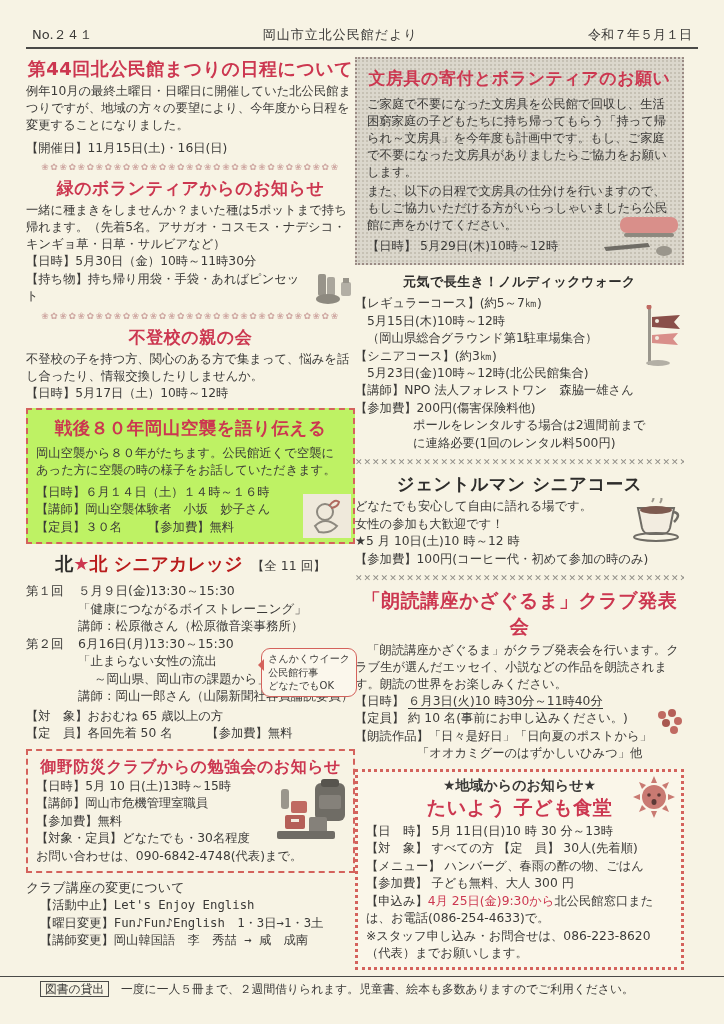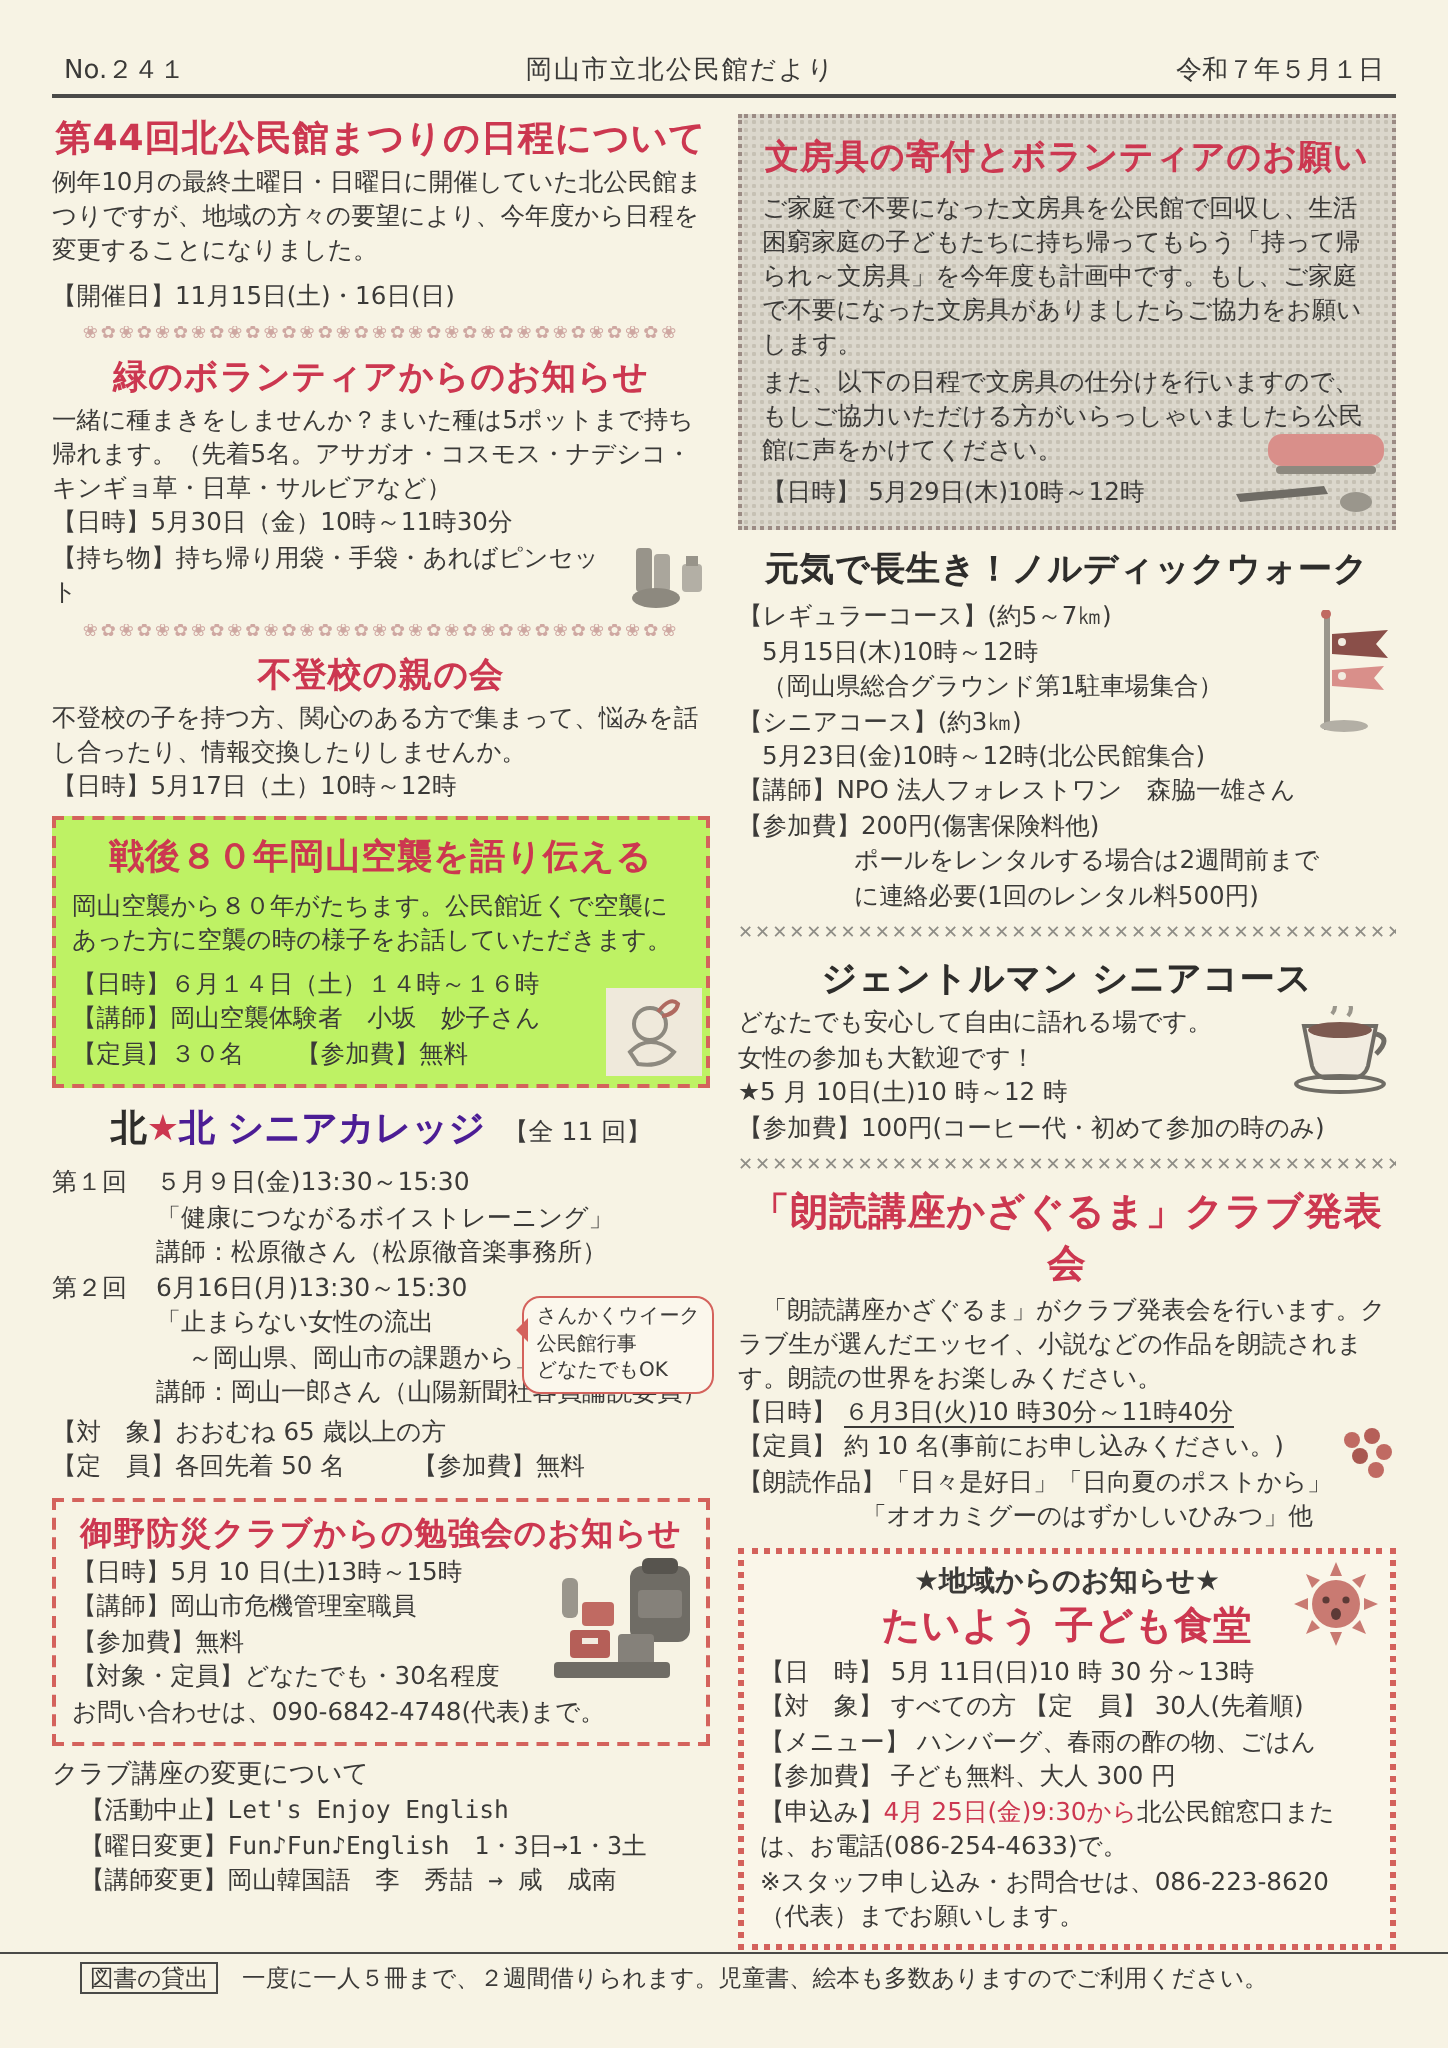--- a/index.html
+++ b/index.html
@@ -7,21 +7,21 @@
   body { font-family:"DejaVu Sans","Liberation Sans",sans-serif; }
   .page {
     width:724px; height:1024px; background:#f7f3e4; color:#3b3a38;
     padding:26px 26px 0 26px; position:relative; overflow:hidden;
   }
   
   .hdr { display:flex; justify-content:space-between; align-items:flex-end;
          font-size:13px; padding:0 6px 3px 6px; border-bottom:2px solid #4a4a48; }
   .hdr .c { letter-spacing:1px; }
   
-  .cols { display:flex; gap:14px; margin-top:8px; }
+  .cols { display:flex; gap:0; margin-top:8px; }
   .col { width:329px; }
   
   .t-red { color:#cc3750; font-weight:bold; font-size:17px; text-align:center; letter-spacing:0.5px; }
   .t-black { color:#2e2d2b; font-weight:bold; font-size:16.5px; text-align:center; letter-spacing:0.5px; }
   .body-txt { font-size:12.3px; line-height:1.38; margin-top:2px; }
   .line { font-size:12.3px; line-height:1.42; }
   .sec { margin-bottom:6px; }
   .divider { text-align:center; color:#cfa8a2; font-size:9px; letter-spacing:1.5px;
              line-height:1; margin:4px 0 5px 0; white-space:nowrap; overflow:hidden; }
   .divider-x { text-align:center; color:#8f8d86; font-size:9px; letter-spacing:1px;
@@ -112,21 +112,21 @@
           <svg width="44" height="40" viewBox="0 0 44 40">
             <circle cx="20" cy="16" r="8" fill="none" stroke="#8d897f" stroke-width="2"></circle>
             <path d="M10 30 Q20 20 32 30 Q26 38 14 36 Z" fill="none" stroke="#8d897f" stroke-width="2"></path>
             <path d="M24 10 Q30 2 34 6 Q33 11 26 12" fill="none" stroke="#b06a60" stroke-width="2"></path>
           </svg>
         </span>
       </div>
 
       <div class="sec" style="position:relative; margin-top:8px;">
         <div style="text-align:center;">
-          <span style="font-weight:bold; font-size:18px; color:#2e2d2b;">北</span><span class="red" style="font-weight:bold; font-size:18px;">★</span><span style="font-weight:bold; font-size:18px; color:#4c1d95;">北 シニアカレッジ</span>
+          <span style="font-weight:bold; font-size:18px; color:#2e2d2b;">北</span><span class="red" style="font-weight:bold; font-size:18px;">★</span><span style="font-weight:bold; font-size:18px; color:#b91c1c;">北 シニアカレッジ</span>
           <span style="font-size:12.5px; margin-left:4px;">【全 11 回】</span>
         </div>
         <div class="round" style="margin-top:6px;">
           <span class="lbl">第１回</span>
           <span>
             <span>５月９日(金)13:30～15:30</span><br>
             <span>「健康につながるボイストレーニング」</span><br>
             <span>講師：松原徹さん（松原徹音楽事務所）</span>
           </span>
         </div>
@@ -193,21 +193,21 @@
           <svg width="78" height="44" viewBox="0 0 78 44">
             <rect x="18" y="2" width="58" height="16" rx="7" fill="#d98f8a"></rect>
             <rect x="22" y="18" width="50" height="4" rx="2" fill="#8d897f"></rect>
             <path d="M2 32 L46 28 L48 32 L4 36 Z" fill="#6f6c65"></path>
             <ellipse cx="62" cy="36" rx="8" ry="5" fill="#9a968c"></ellipse>
           </svg>
         </span>
       </div>
 
       <div class="sec with-icon" style="margin-top:8px;">
-        <div class="t-black" style="font-size:17px;">元気で長生き！ノルディックウォーク</div>
+        <div class="t-black" style="font-size:13px;">元気で長生き！ノルディックウォーク</div>
         <div class="line" style="margin-top:4px;">【レギュラーコース】(約5～7㎞)</div>
         <div class="line" style="padding-left:12px;">5月15日(木)10時～12時</div>
         <div class="line" style="padding-left:12px;">（岡山県総合グラウンド第1駐車場集合）</div>
         <div class="line">【シニアコース】(約3㎞)</div>
         <div class="line" style="padding-left:12px;">5月23日(金)10時～12時(北公民館集合)</div>
         <div class="line">【講師】NPO 法人フォレストワン　森脇一雄さん</div>
         <div class="line">【参加費】200円(傷害保険料他)</div>
         <div class="line" style="padding-left:58px; width:300px;">ポールをレンタルする場合は2週間前までに連絡必要(1回のレンタル料500円)</div>
         <span class="icon-float" style="right:0; top:32px;">
           <svg width="40" height="62" viewBox="0 0 40 62">

